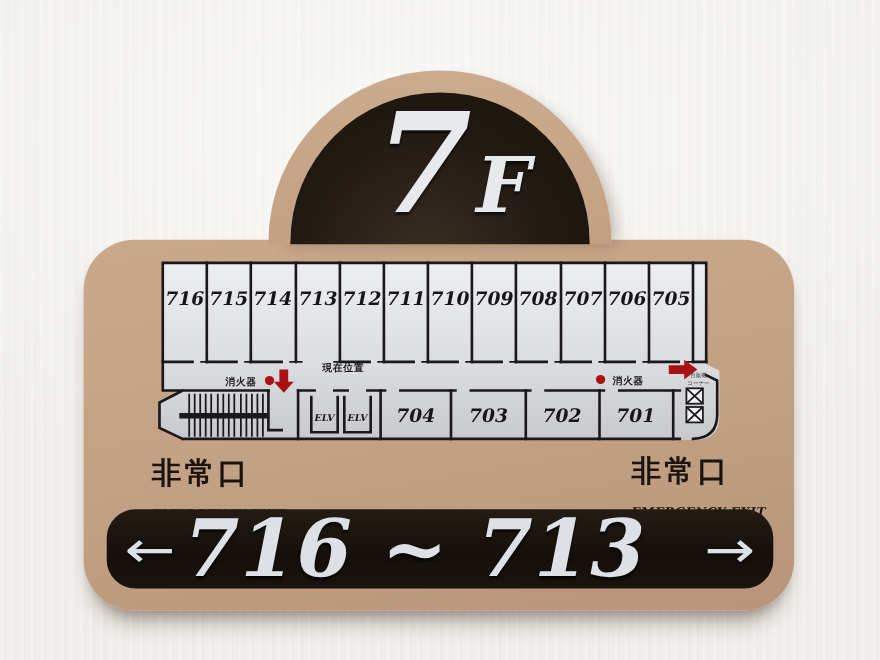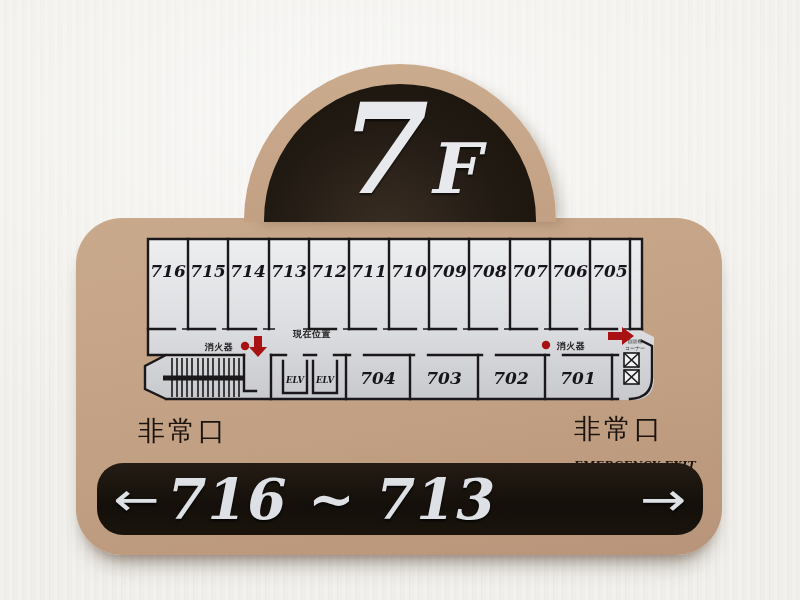--- a/index.html
+++ b/index.html
@@ -55,37 +55,37 @@
              fill:#1a181a; text-anchor:middle; letter-spacing:.5px; }
   .tiny-jp{ font-family:"DejaVu Sans", sans-serif; font-size:5px; fill:#33333a; text-anchor:middle; }
   .elv{ font-family:"DejaVu Serif", serif; font-style:italic; font-weight:700;
         font-size:8.5px; fill:#15151b; text-anchor:middle; }
   .red-shape{ fill:#a81212; }
 
   
   .exit{ position:absolute; z-index:3; color:#1b140e; }
   .exit-left{ left:62px; top:199px; }
   .exit-right{ left:498px; top:197px; }
-  .exit-jp{ font-family:"DejaVu Serif", serif; font-weight:400; font-size:27px;
+  .exit-jp{ font-family:"DejaVu Serif", serif; font-weight:700; font-size:27px;
             letter-spacing:3px; line-height:1.05; }
   .exit-en{ font-family:"DejaVu Serif", serif; font-weight:700; font-style:italic;
             font-size:11px; letter-spacing:.4px;margin-top:16px; }
 
   
   .bar{
     position:absolute; left:21px; top:245px; width:606px; height:72px;
     background:linear-gradient(180deg,#241c14,#140f0a 60%,#1a140d);
     border-radius:26px; z-index:3;
     display:flex; align-items:center; justify-content:space-between;
     padding:0 20px;
     color:#dde0e5; text-shadow:0 2px 2px rgba(0,0,0,.7);
   }
   .range-group{ display:flex; align-items:center; gap:12px; }
   .range-text{ font-family:"DejaVu Serif", serif; font-style:italic; font-weight:600;
-               font-size:56px; line-height:1; letter-spacing:1px; }
+               font-size:72px; line-height:1; letter-spacing:1px; }
   .bar-arrow{ font-family:"DejaVu Sans", sans-serif; font-size:46px; line-height:1;
               font-weight:400; transform:scaleX(1.2); }
 </style>
 </head>
 <body>
 
 <div class="sign">
 
   <div class="dome-outer"></div>
   <div class="dome-dark">

